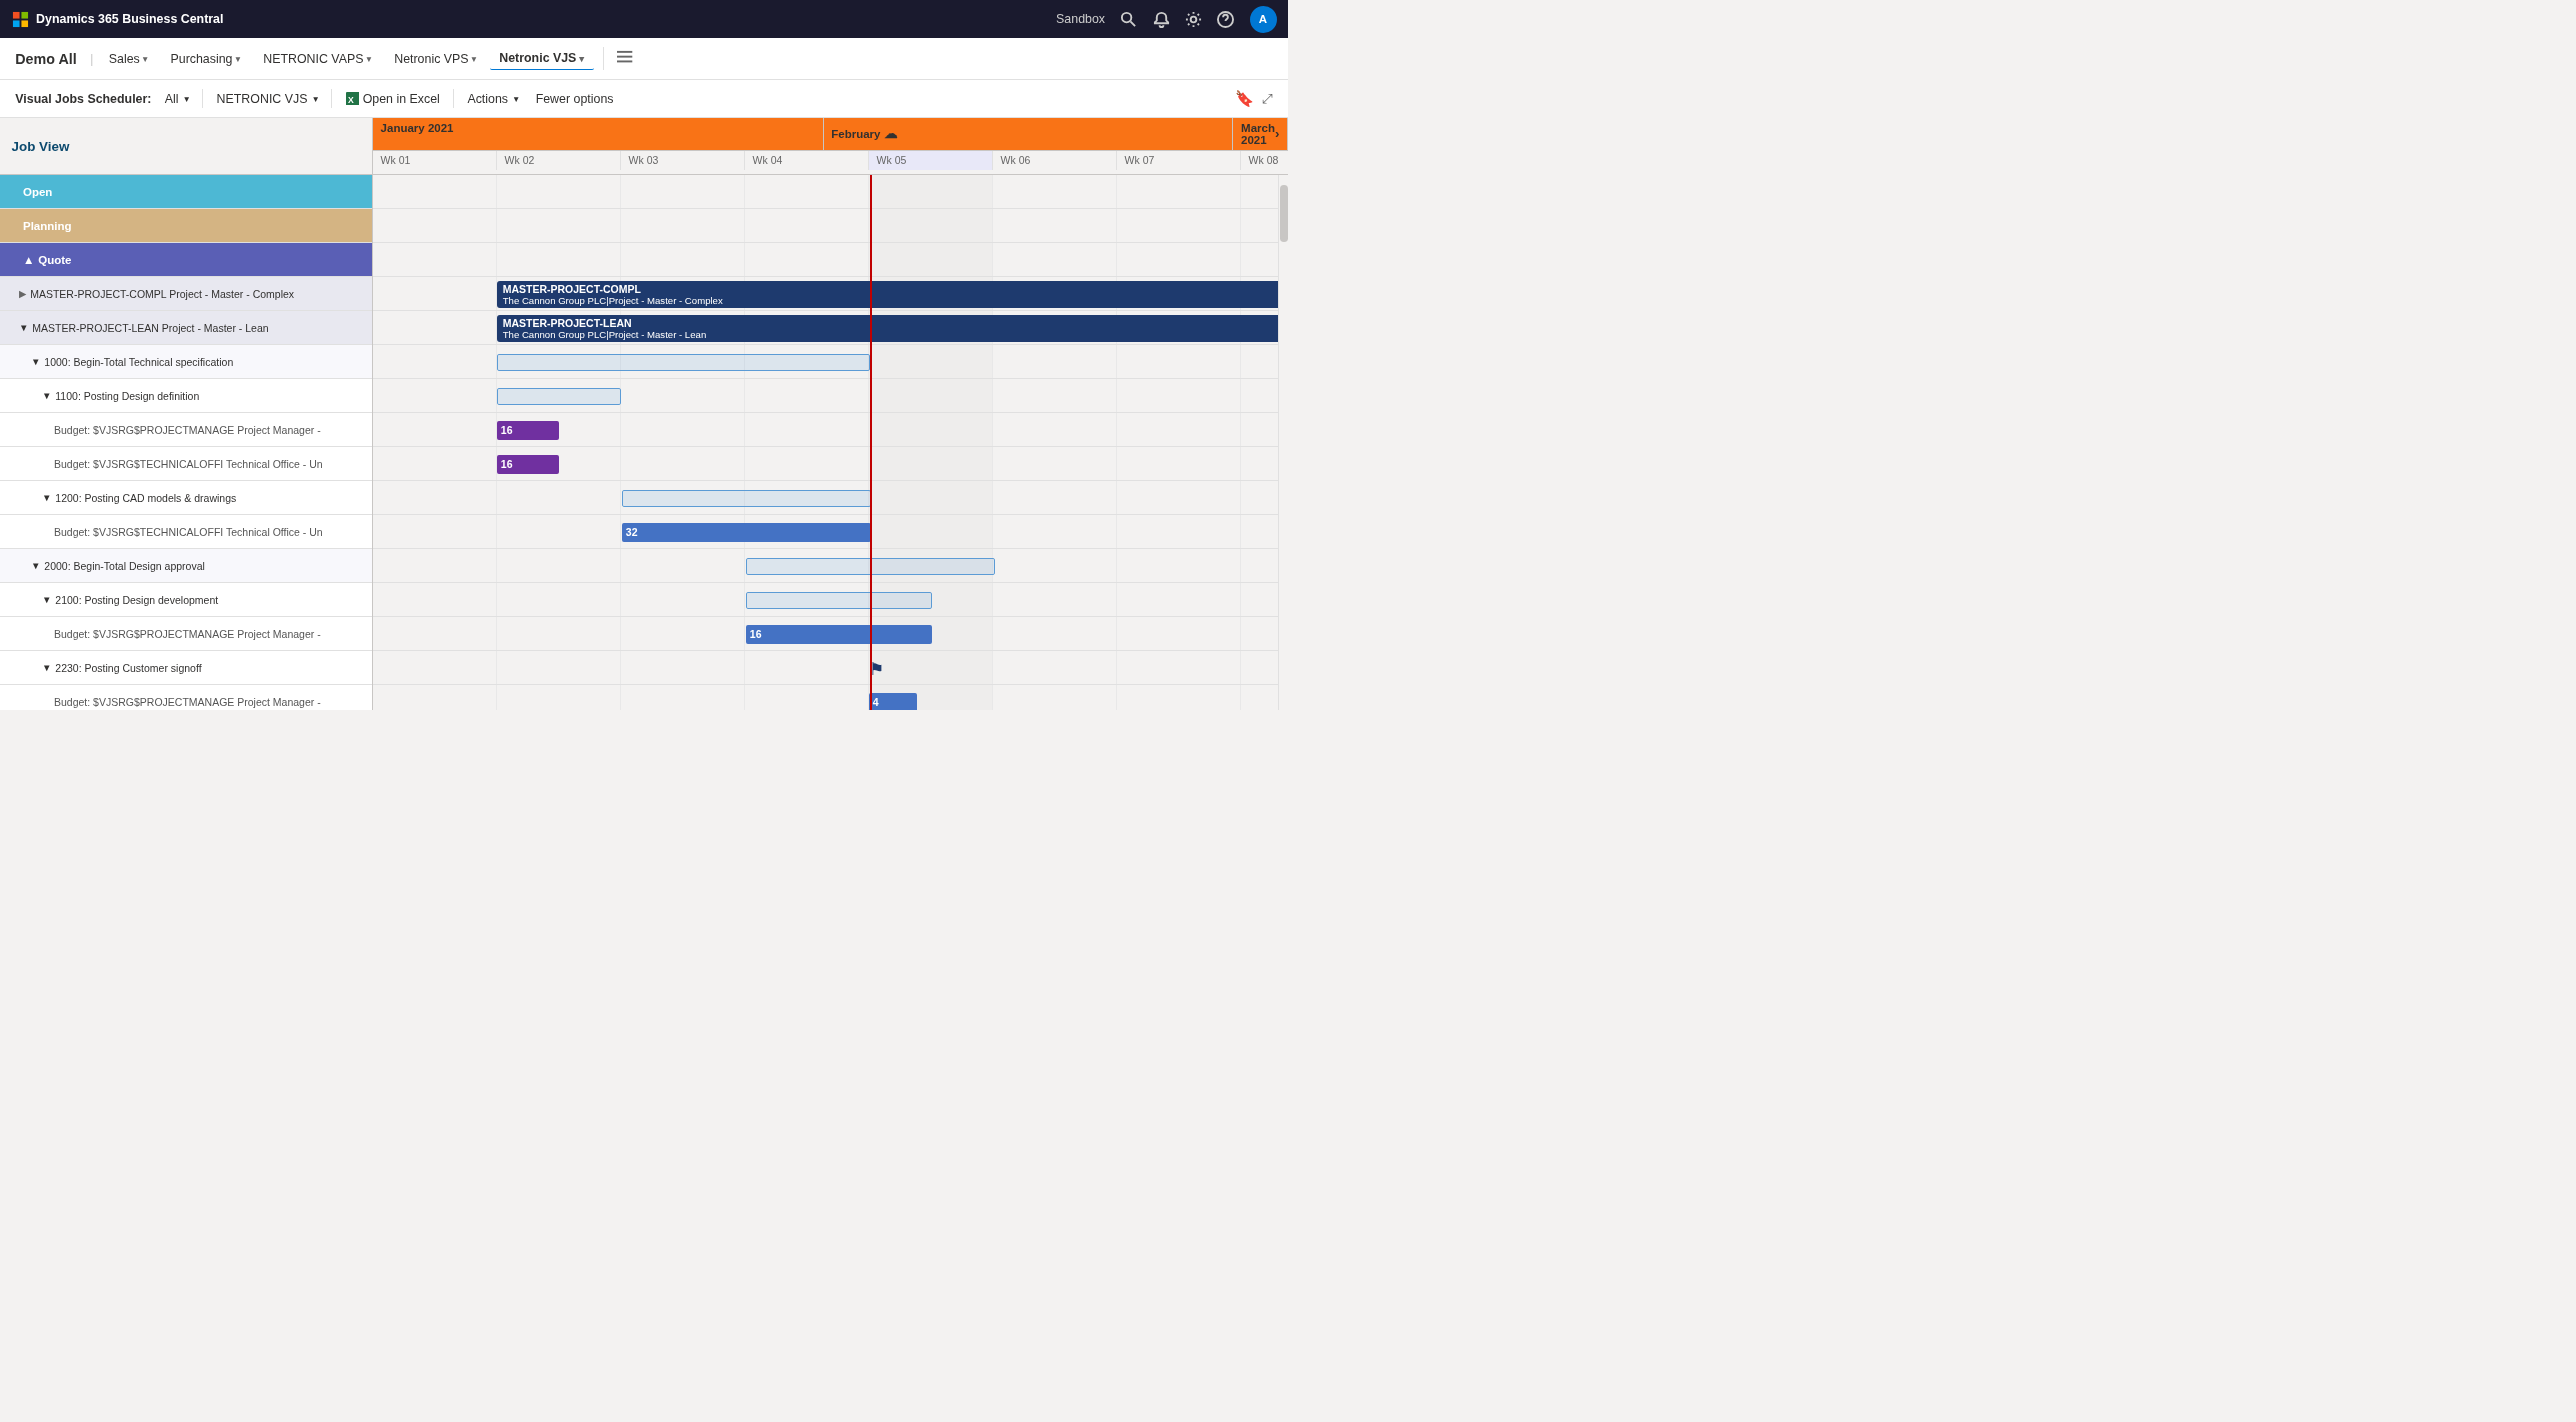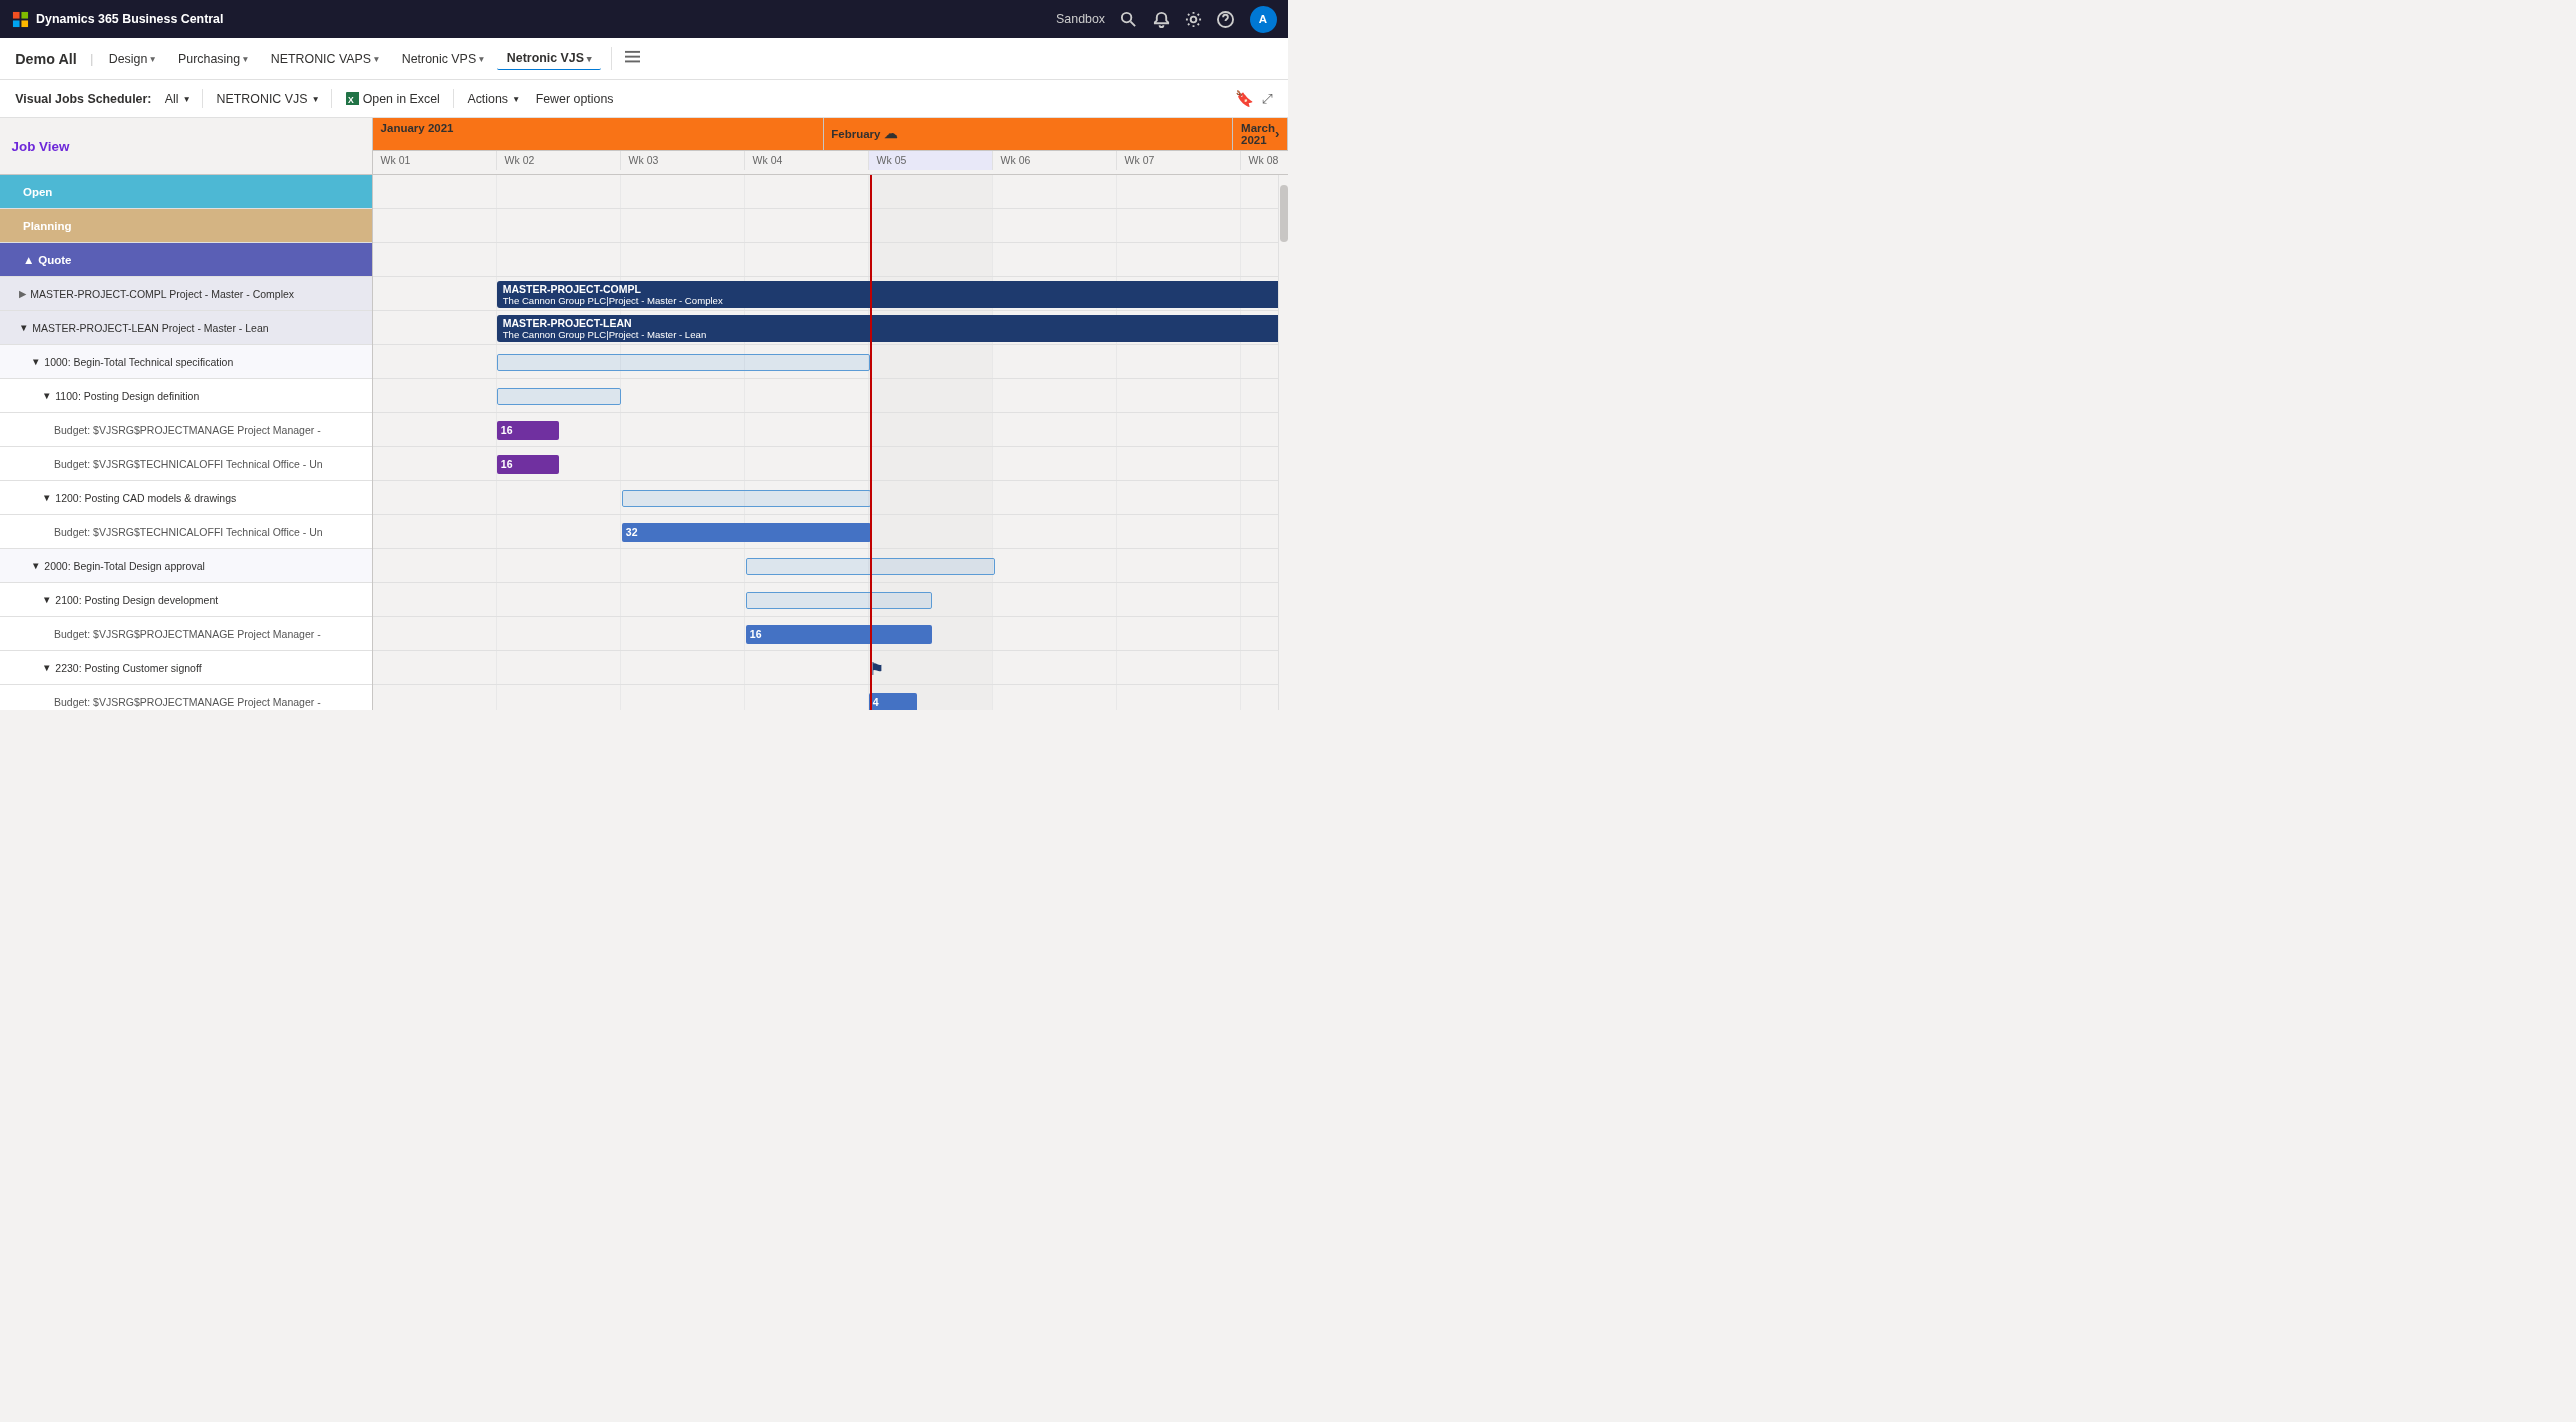--- a/index.html
+++ b/index.html
@@ -88,21 +88,21 @@
       flex-shrink: 0;
     }
     .gantt-row-label-header {
       width: 373px;
       min-width: 373px;
       background: #f3f2f1;
       border-right: 1px solid #c8c6c4;
       padding: 7.6px 11.5px;
       font-weight: 600;
       font-size: 13.4px;
-      color: #6d28d9;
+      color: #0c4a6e;
       display: flex;
       align-items: center;
     }
     .gantt-timeline-header {
       flex: 1;
       overflow: hidden;
     }
     .month-headers {
       display: flex;
       border-bottom: 1px solid #c8c6c4;
@@ -314,21 +314,21 @@
         <path d="M6.5 6.5a2.5 2.5 0 0 1 5 0c0 2-2.5 2.5-2.5 4M9 14h.01"></path>
       </svg>
     <div class="avatar">A</div>
   </div>
 </div>
 
 <div class="secondary-nav">
   <span class="nav-home">Demo All</span>
   <span class="nav-separator">|</span>
   <div class="nav-item">
-    <span>Design</span>
+    <span>Sales</span>
     <span class="nav-item-chevron">▾</span>
   </div>
   <div class="nav-item">
     <span>Purchasing</span>
     <span class="nav-item-chevron">▾</span>
   </div>
   <div class="nav-item">
     <span>NETRONIC VAPS</span>
     <span class="nav-item-chevron">▾</span>
   </div>

